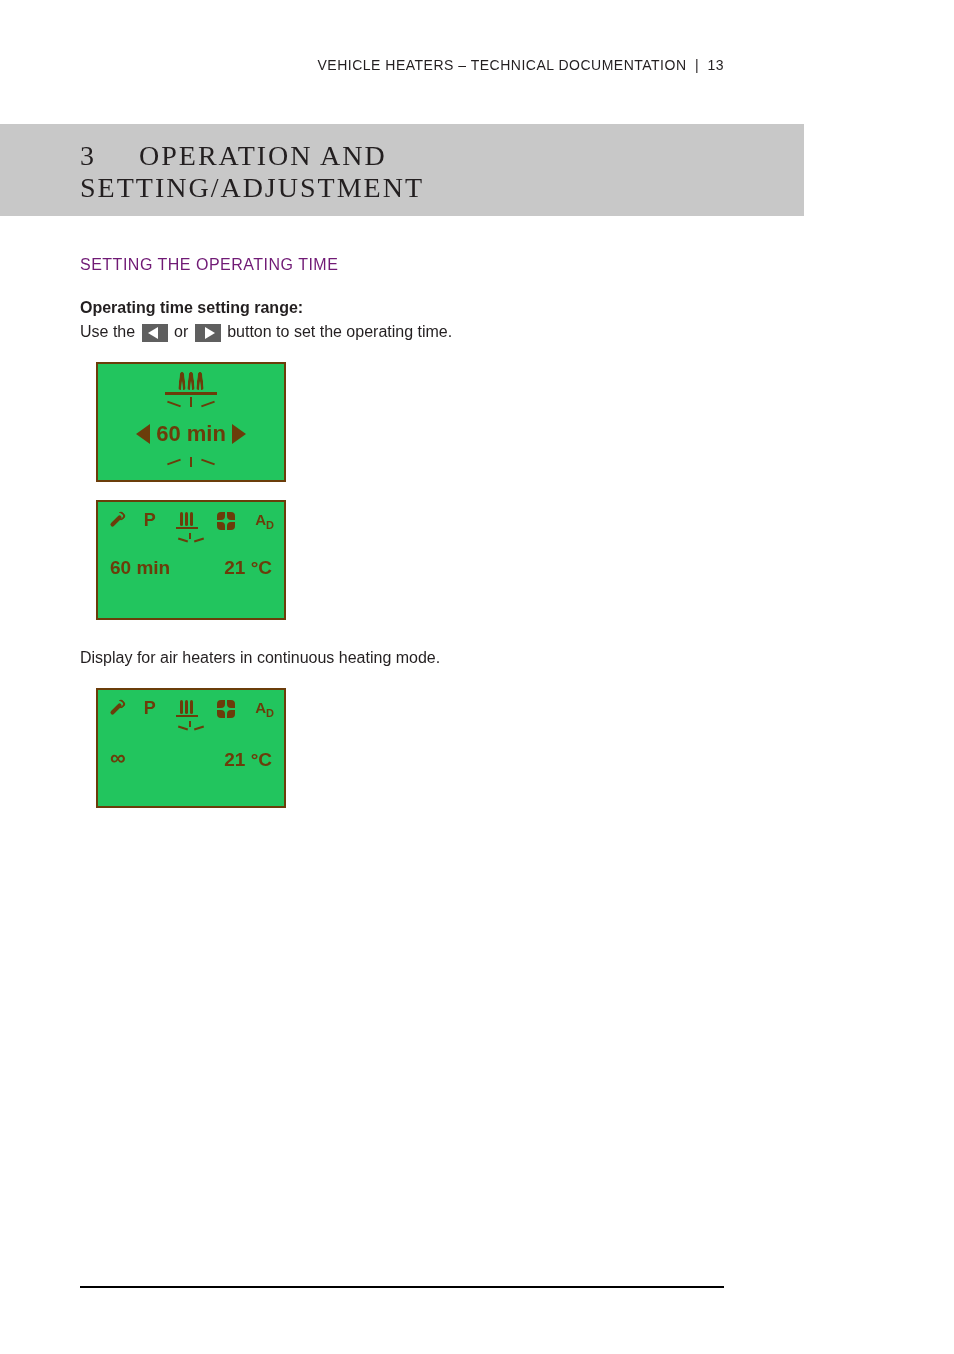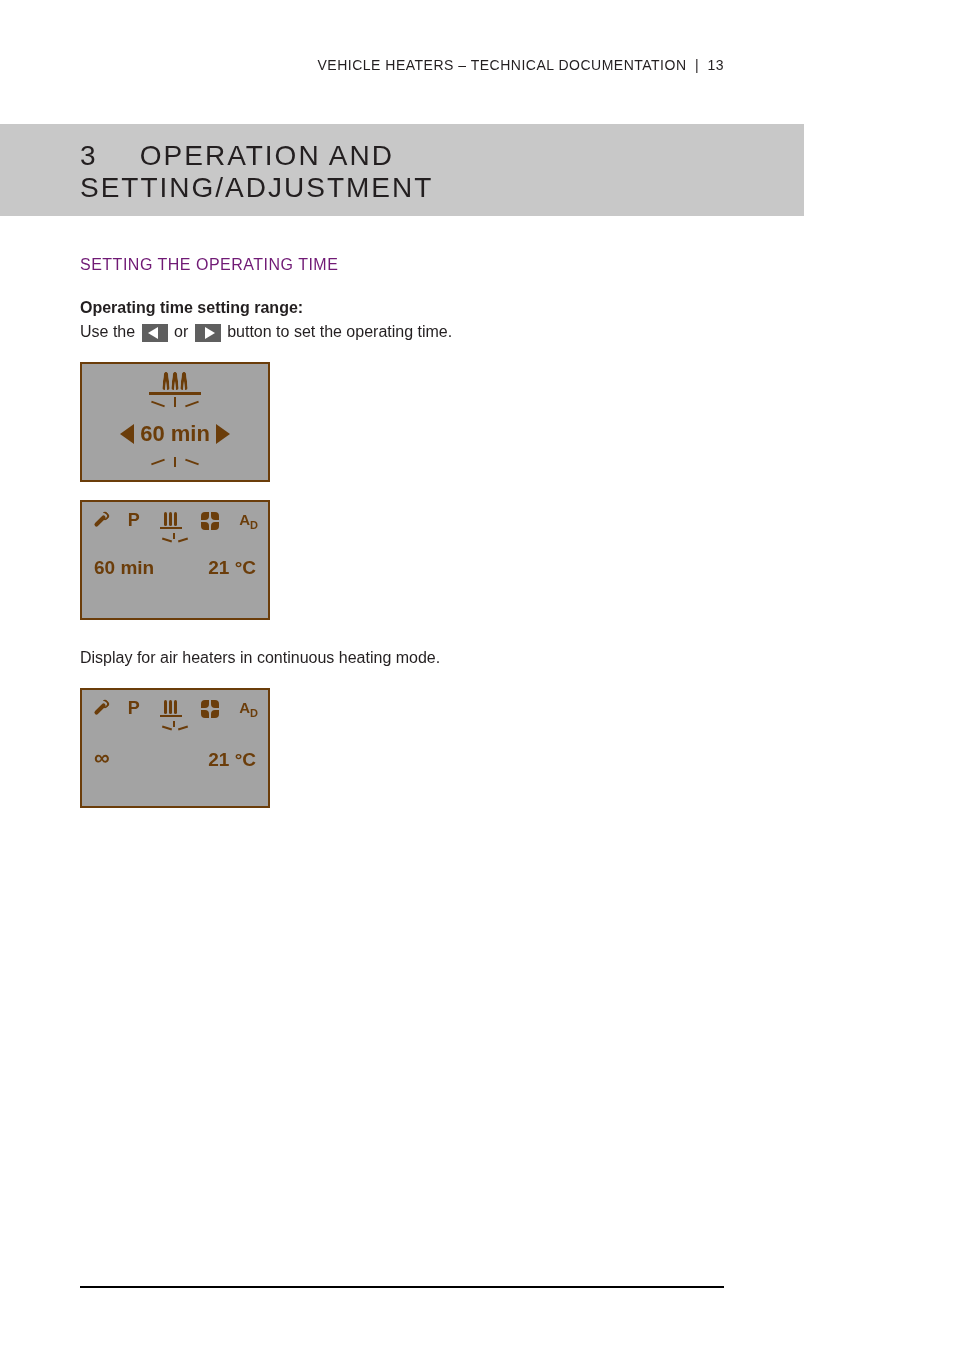--- a/index.html
+++ b/index.html
@@ -1,30 +1,30 @@
 <!DOCTYPE html>
 <html><head>
 <meta charset="utf-8">
 <style>
   * { box-sizing: border-box; margin: 0; padding: 0; }
   html, body { width: 954px; height: 1354px; background: #ffffff; font-family: Helvetica, Arial, sans-serif; color: #000; }
   .page { width: 804px; height: 1354px; position: relative; padding: 54px 80px 40px 80px; }
   .header-line { position: absolute; top: 57px; right: 80px; font-size: 14px; letter-spacing: 0.5px; color: #231f20; }
   .header-line .divider { padding: 0 4px; }
-  .section-bar { background: #c8c8c8; margin: 70px -80px 40px -80px; padding: 16px 110px 12px 80px; }
+  .section-bar { background: #c8c8c8; margin: 70px -80px 40px -80px; padding: 16px 110px 12px 80px; font-family: Liberation Serif, serif; }
   .section-title { font-size: 28px; letter-spacing: 2px; font-weight: 400; color: #231f20; }
   .section-title .num { display: inline-block; width: 50px; }
   .subhead { font-size: 16px; letter-spacing: 0.5px; margin-bottom: 22px; color: #701a75; }
   .body-text { font-size: 16px; line-height: 1.5; color: #231f20; max-width: 420px; }
   .body-text .inline-icon { display: inline-block; vertical-align: middle; width: 26px; height: 18px; background: #5f5f5f; position: relative; margin: 0 2px; }
   .inline-icon.left::after { content: ""; position: absolute; left: 6px; top: 3px; border-top: 6px solid transparent; border-bottom: 6px solid transparent; border-right: 10px solid #fff; }
   .inline-icon.right::after { content: ""; position: absolute; left: 10px; top: 3px; border-top: 6px solid transparent; border-bottom: 6px solid transparent; border-left: 10px solid #fff; }
   .inline-icon.confirm::after { content: ""; position: absolute; left: 6px; top: 4px; width: 10px; height: 6px; border: 2px solid #fff; border-radius: 2px; }
   .bold { font-weight: bold; }
-  .device { background: #a3a3a3; border: 2px solid #6b3d0a; margin: 18px 0 18px 0; color: #6b3d0a; position: relative; }
+  .device { background: #22c55e; border: 2px solid #6b3d0a; margin: 18px 0 18px 16px; color: #6b3d0a; position: relative; }
   .dev-small { width: 190px; height: 120px; }
   .dev-wide { width: 190px; height: 120px; }
   .dev-center { text-align: center; }
   .heat-icon { display: flex; justify-content: center; gap: 3px; padding-top: 8px; }
   .heat-icon .wave { width: 6px; height: 18px; border-radius: 3px; background: transparent; position: relative; }
   .heat-icon .wave::before { content: ""; position: absolute; inset: 0; border-left: 3px solid #6b3d0a; border-radius: 3px; transform: skewX(-6deg); }
   .heat-icon .wave::after { content: ""; position: absolute; inset: 0; border-right: 3px solid #6b3d0a; border-radius: 3px; transform: skewX(6deg); }
   .heat-under { width: 52px; height: 3px; background: #6b3d0a; margin: 2px auto 0 auto; }
   .compass { position: relative; width: 60px; height: 28px; margin: 2px auto 0 auto; }
   .compass .tick { position: absolute; width: 2px; height: 10px; background: #6b3d0a; left: 29px; top: 0; }

